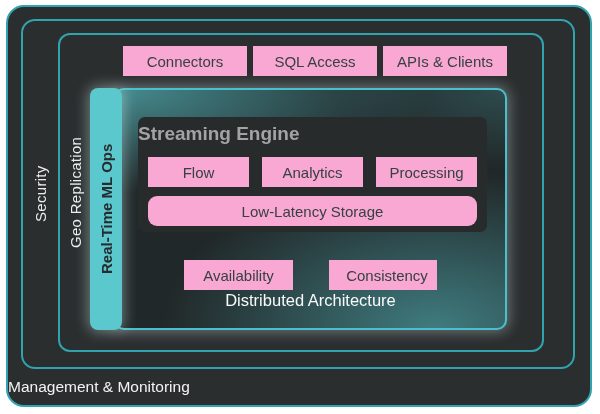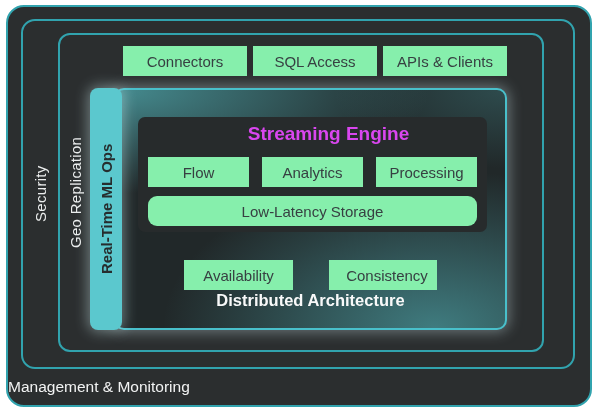--- a/index.html
+++ b/index.html
@@ -24,21 +24,21 @@
   .bottom-label {
     position:absolute; left:0; top:366px; width:582px; height:28px; line-height:28px;
     text-align:left; color:#f2f3f3; font-size:15.5px;
   }
 
   .top-row {
     position:absolute; left:63px; top:11px; width:384px; height:30px;
     display:flex; gap:6px;
   }
   .tealbtn {
-    background:#86efac; color:#374042; font-size:15px;
+    background:#f9a8d4; color:#374042; font-size:15px;
     display:flex; align-items:center; justify-content:center;
     box-sizing:border-box; white-space:nowrap;
   }
   .top-row .tealbtn { flex:1 1 0; }
 
   .mlops-bar {
     position:absolute; left:30px; top:53px; width:32px; height:242px;
     background:#5bc8ce; border-radius:8px; z-index:3;
     display:flex; align-items:center; justify-content:center;
     writing-mode:vertical-rl; transform:rotate(180deg);
@@ -54,40 +54,40 @@
       radial-gradient(80% 60% at 100% 0%,  rgba(91,200,206,0.22) 0%, rgba(91,200,206,0) 55%),
       #212829;
     box-shadow:0 0 14px 2px rgba(213,243,246,0.38);
   }
 
   .engine-panel {
     position:absolute; left:22px; top:27px; width:349px; height:115px;
     background:#272b2c; border-radius:7px;
   }
   .engine-title {
-    position:absolute; left:16px; top:2px; width:100%; height:30px; line-height:30px;
-    text-align:center; color:#d946ef; font-size:19px; font-weight:bold;
+    position:absolute; left:0; top:2px; width:100%; height:30px; line-height:30px;
+    text-align:left; color:#a3a3a3; font-size:19px; font-weight:bold;
   }
   .modules-row {
     position:absolute; left:10px; top:40px; width:329px; height:30px;
     display:flex; gap:13px;
   }
   .modules-row .tealbtn { flex:1 1 0; }
   .storage-bar { position:absolute; left:10px; top:79px; width:329px; height:30px;border-radius:9px; }
 
   .nodes-row {
     position:absolute; left:0; top:170px; width:100%; height:30px;
     display:flex; justify-content:center; gap:36px;
   }
   .node-availability { width:109px; }
   .node-consistency  { width:108px;padding-left:8px; }
 
   .distributed-title {
     position:absolute; left:0; top:198px; width:100%; height:24px; line-height:24px;
-    text-align:center; color:#f8f9f9; font-size:16.5px; font-weight:bold;
+    text-align:center; color:#f8f9f9; font-size:16.5px; font-weight:normal;
   }
 </style>
 </head>
 <body>
 
 <div class="stage">
 
   <div class="box outer">
 
     <div class="box ring2">

